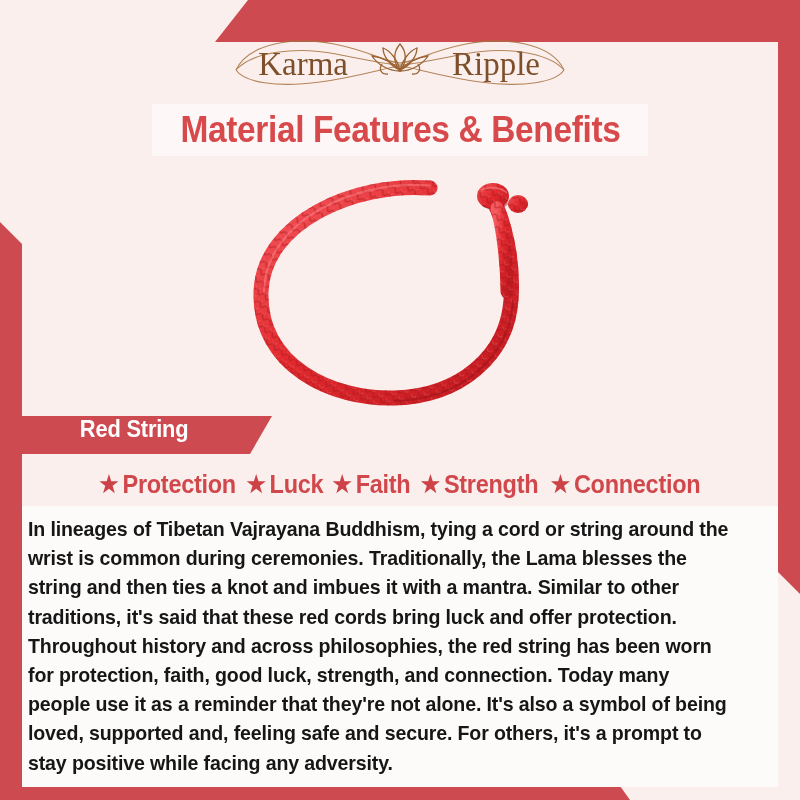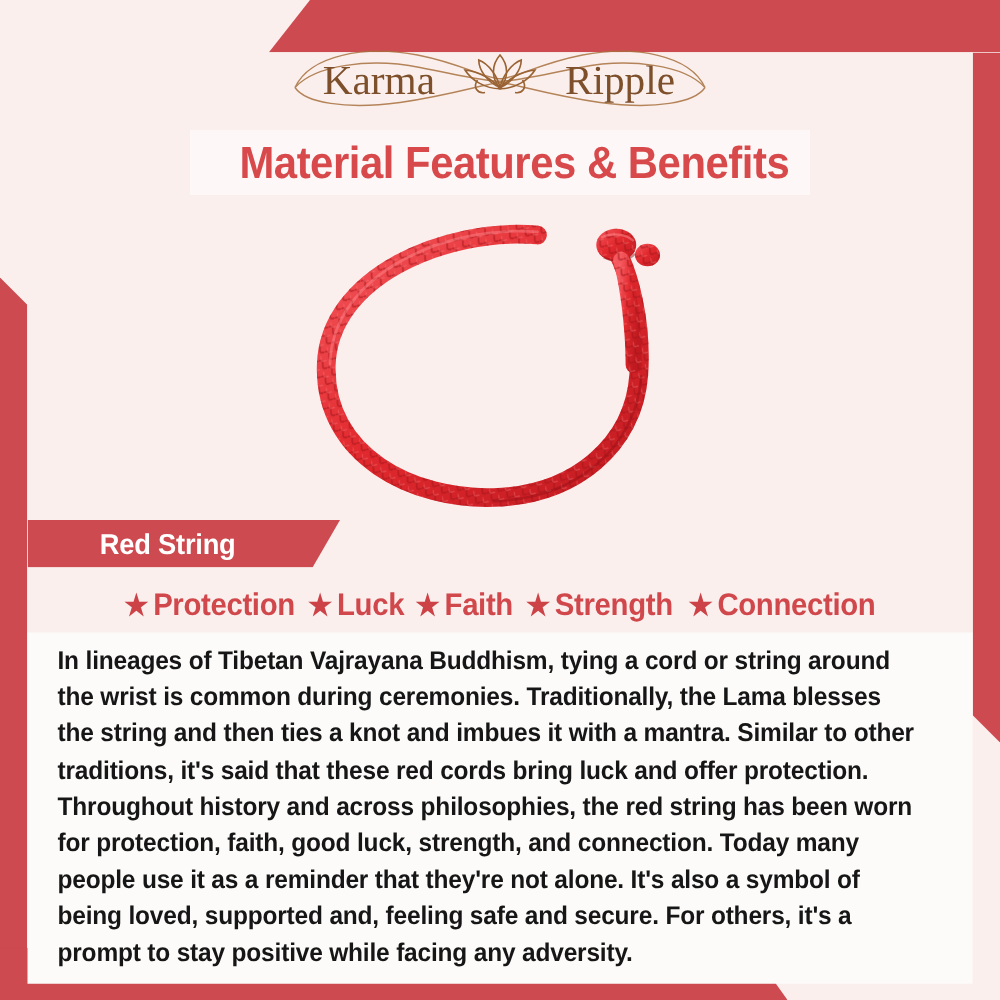--- a/index.html
+++ b/index.html
@@ -79,21 +79,21 @@
   .brand svg { display: block; }
 
   
   .title-band {
     position: absolute;
     top: 104px; left: 152px;
     width: 496px; height: 52px;
     background: #fdf8f7;
     display: flex;
     align-items: center;
-    justify-content: flex-end;
+    justify-content: center;
     z-index: 8;
   }
   .title-text {
     color: #d8494b;
     font-size: 36px;
     font-weight: bold;
     letter-spacing: -0.4px;
     transform: scaleX(0.93);
     white-space: nowrap;
     line-height: 1;
@@ -113,21 +113,21 @@
 
   
   .mat-banner {
     position: absolute;
     left: 22px; top: 416px;
     width: 250px; height: 38px;
     background: #cc4a50;
     clip-path: polygon(0 0, 250px 0, 228px 38px, 0 38px);
     z-index: 9;
     display: flex;
-    align-items: center;
+    align-items: flex-start;
   }
   .mat-banner-label {
     color: #ffffff;
     font-size: 23px;
     font-weight: bold;
     margin-left: 55px;
     letter-spacing: -0.2px;
     transform: scaleX(0.95);
     white-space: nowrap;
   }
@@ -158,21 +158,21 @@
     margin-right: 4px;
     color: #cc4246;
   }
   .benefit .blabel { letter-spacing: -0.3px; }
 
   
   .copy {
     position: absolute;
     left: 22px; top: 506px;
     width: 756px;
-    padding: 8px 14px 10px 24px;
+    padding: 8px 14px 10px 6px;
     background: #fcfbfa;
     z-index: 9;
   }
   .copy-text {
     color: #161616;
     font-size: 20.5px;
     font-weight: bold;
     line-height: 29.2px;
     letter-spacing: -0.15px;
     transform: scaleX(0.955);

